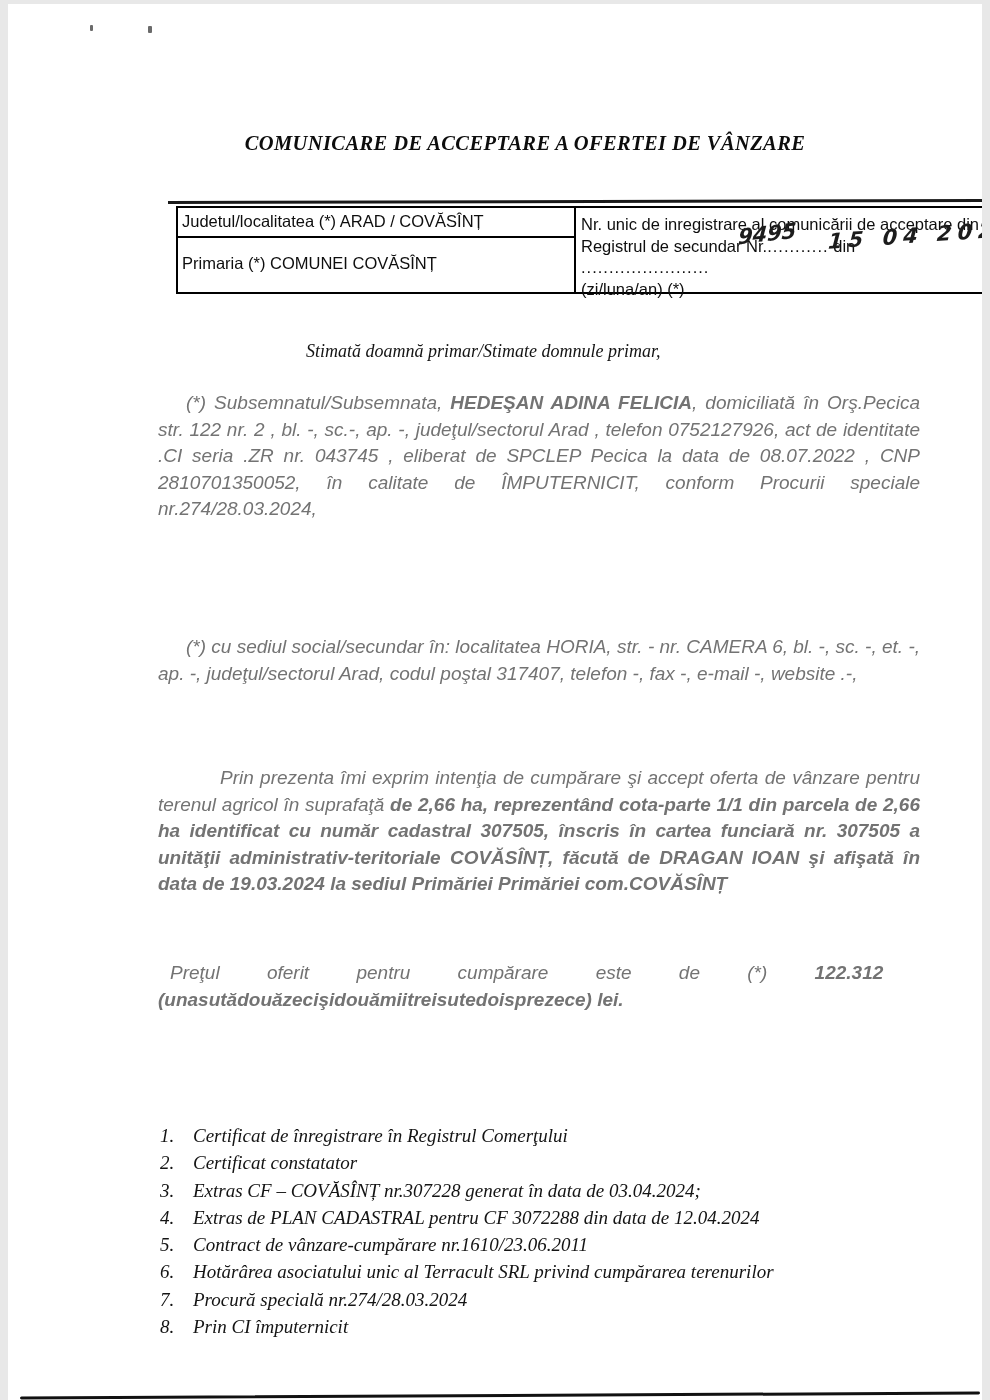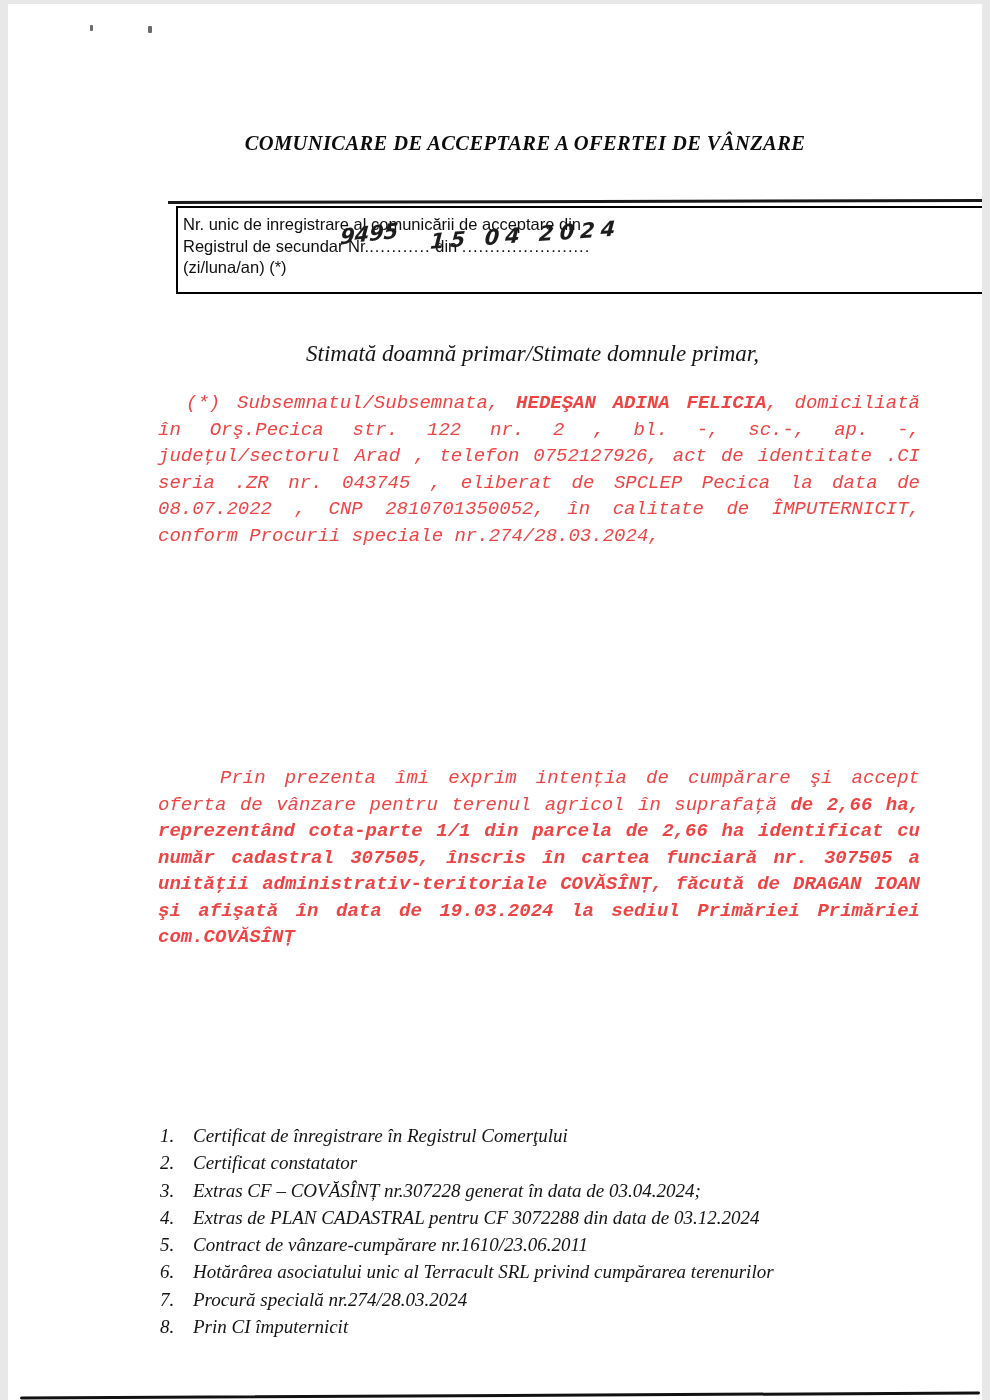--- a/index.html
+++ b/index.html
@@ -87,32 +87,32 @@
     font-size: 21px;
     white-space: nowrap;
     pointer-events: none;
   }
   .hw-number { left: 162px; top: 16px; transform: rotate(-6deg) skewX(-10deg); }
   .hw-date   { left: 252px; top: 17px; transform: rotate(-4deg) skewX(-8deg); letter-spacing: 6px; }
   .salutation {
     position: absolute;
     left: 298px;
     top: 337px;
-    font-size: 23px;
+    font-size: 18px;
   }
   .body-block {
     position: absolute;
     left: 150px;
     width: 762px;
-    font-family: Liberation Mono, monospace;
+    font-family: Liberation Sans, sans-serif;
     font-style: italic;
     font-size: 19px;
     line-height: 26.5px;
     text-align: justify;
-    color: #ef4444;
+    color: #737373;
   }
   .body-block p { text-indent: 28px; }
   .b { font-weight: bold; }
   .block-1 { top: 386px; }
   .block-2 { top: 630px; }
   .block-3 { top: 761px; }
   .block-3 p { text-indent: 62px; }
   .block-price { top: 956px; }
   .block-price p { text-indent: 12px; }
   .wide { word-spacing: 42px; }
@@ -152,58 +152,68 @@
 <div class="page">
 
   <span class="speck speck-1"></span>
   <span class="speck speck-2"></span>
 
   <div class="doc-title">COMUNICARE DE ACCEPTARE A OFERTEI DE VÂNZARE</div>
 
   <div class="scan-line-top"></div>
 
   <div class="reg-table">
+    <div class="reg-left">
+      <div class="reg-left-row1">Judetul/localitatea (*) ARAD / COVĂSÎNȚ</div>
+      <div class="reg-left-row2">Primaria (*) COMUNEI COVĂSÎNȚ</div>
+    </div>
     <div class="reg-right">
       <span>Nr. unic de inregistrare al comunicării de acceptare din</span><br>
       <span><span>Registrul de secundar   Nr.</span><span class="dots">...........</span><span> din </span><span class="dots">.......................</span></span><br>
       <span>(zi/luna/an) (*)</span>
       <span class="handwriting hw-number">9495</span>
       <span class="handwriting hw-date">15 04 2024</span>
     </div>
   </div>
 
   <div class="salutation serif">Stimată doamnă primar/Stimate domnule primar,</div>
 
   <div class="body-block block-1">
     <p><span>(*) Subsemnatul/Subsemnata, </span><span class="b">HEDEŞAN ADINA FELICIA</span><span>, domiciliată în Orş.Pecica str.  122 nr. 2 , bl. -, sc.-, ap. -, judeţul/sectorul Arad , telefon 0752127926, act de identitate .CI seria .ZR  nr. 043745 , eliberat de SPCLEP Pecica   la data de 08.07.2022 , CNP 2810701350052, în calitate de ÎMPUTERNICIT, conform  Procurii speciale nr.274/28.03.2024,</span></p>
   </div>
 
+  <div class="body-block block-2">
+    <p><span>(*) cu sediul social/secundar în: localitatea HORIA, str. -  nr. CAMERA 6, bl. -, sc. -, et. -, ap. -, judeţul/sectorul Arad, codul poştal 317407, telefon -, fax -, e-mail -, website .-,</span></p>
+  </div>
 
   <div class="body-block block-3">
     <p><span>Prin prezenta îmi exprim intenţia de cumpărare şi accept oferta de vânzare pentru terenul agricol în suprafaţă </span><span class="b">de 2,66 ha, reprezentând cota-parte 1/1 din parcela de 2,66 ha identificat cu număr cadastral 307505, înscris în cartea funciară nr. 307505 a unităţii administrativ-teritoriale COVĂSÎNȚ, făcută de DRAGAN IOAN şi afişată în data de 19.03.2024 la sediul Primăriei Primăriei com.COVĂSÎNȚ</span></p>
   </div>
 
+  <div class="body-block block-price">
+    <p><span class="wide">Preţul oferit pentru cumpărare este de (*) </span><span class="b">122.312</span><br><span class="b">(unasutădouăzecişidouămiitreisutedoisprezece) lei.</span></p>
+  </div>
 
 
   <div class="doc-list">
     <div class="doc-item">
         <span class="doc-num">1.</span>
         <span class="doc-text">Certificat de înregistrare în Registrul Comerţului</span>
       </div>
     <div class="doc-item">
         <span class="doc-num">2.</span>
         <span class="doc-text">Certificat constatator</span>
       </div>
     <div class="doc-item">
         <span class="doc-num">3.</span>
         <span class="doc-text">Extras CF – COVĂSÎNȚ  nr.307228 generat în data de 03.04.2024;</span>
       </div>
     <div class="doc-item">
         <span class="doc-num">4.</span>
-        <span class="doc-text">Extras de PLAN CADASTRAL pentru CF 3072288  din data de    03.12.2024</span>
+        <span class="doc-text">Extras de PLAN CADASTRAL pentru CF 3072288  din data de    12.04.2024</span>
       </div>
     <div class="doc-item">
         <span class="doc-num">5.</span>
         <span class="doc-text">Contract de vânzare-cumpărare nr.1610/23.06.2011</span>
       </div>
     <div class="doc-item">
         <span class="doc-num">6.</span>
         <span class="doc-text">Hotărârea asociatului unic al Terracult SRL privind cumpărarea terenurilor</span>
       </div>
     <div class="doc-item">

